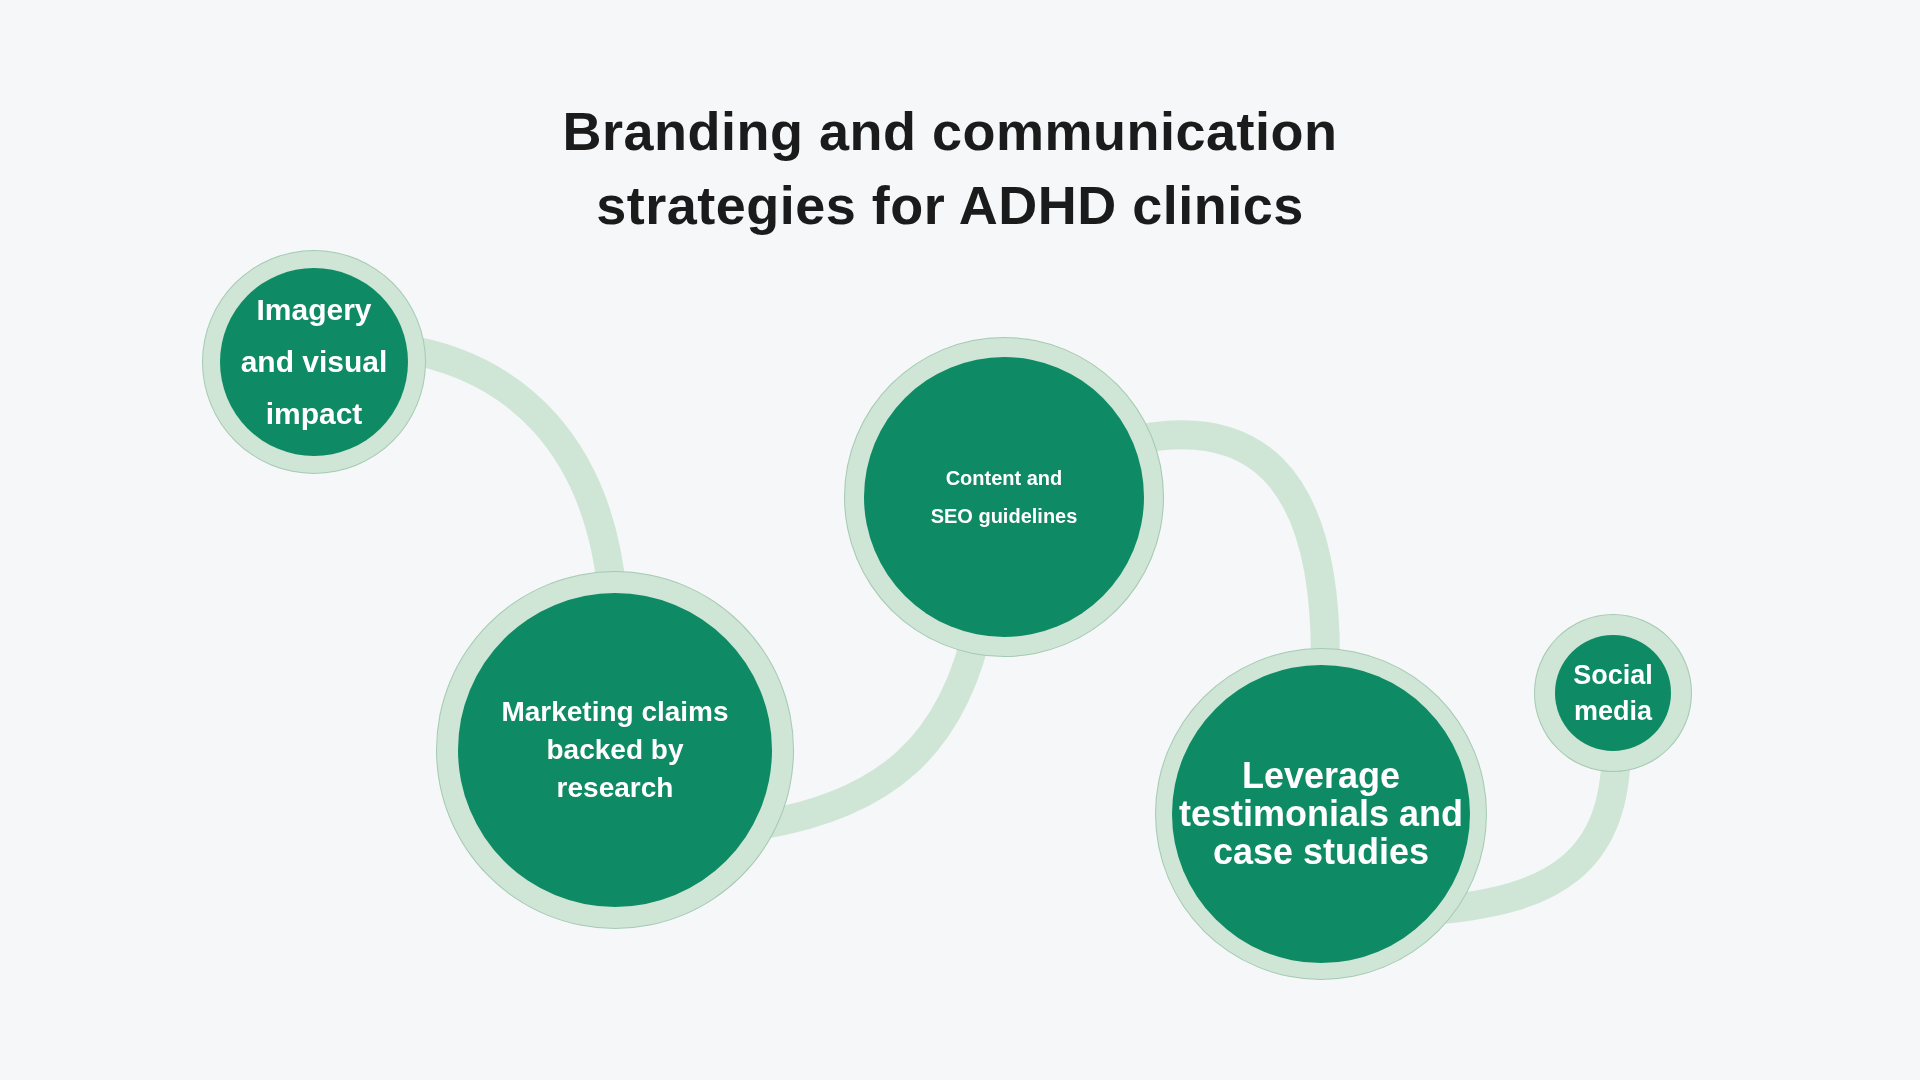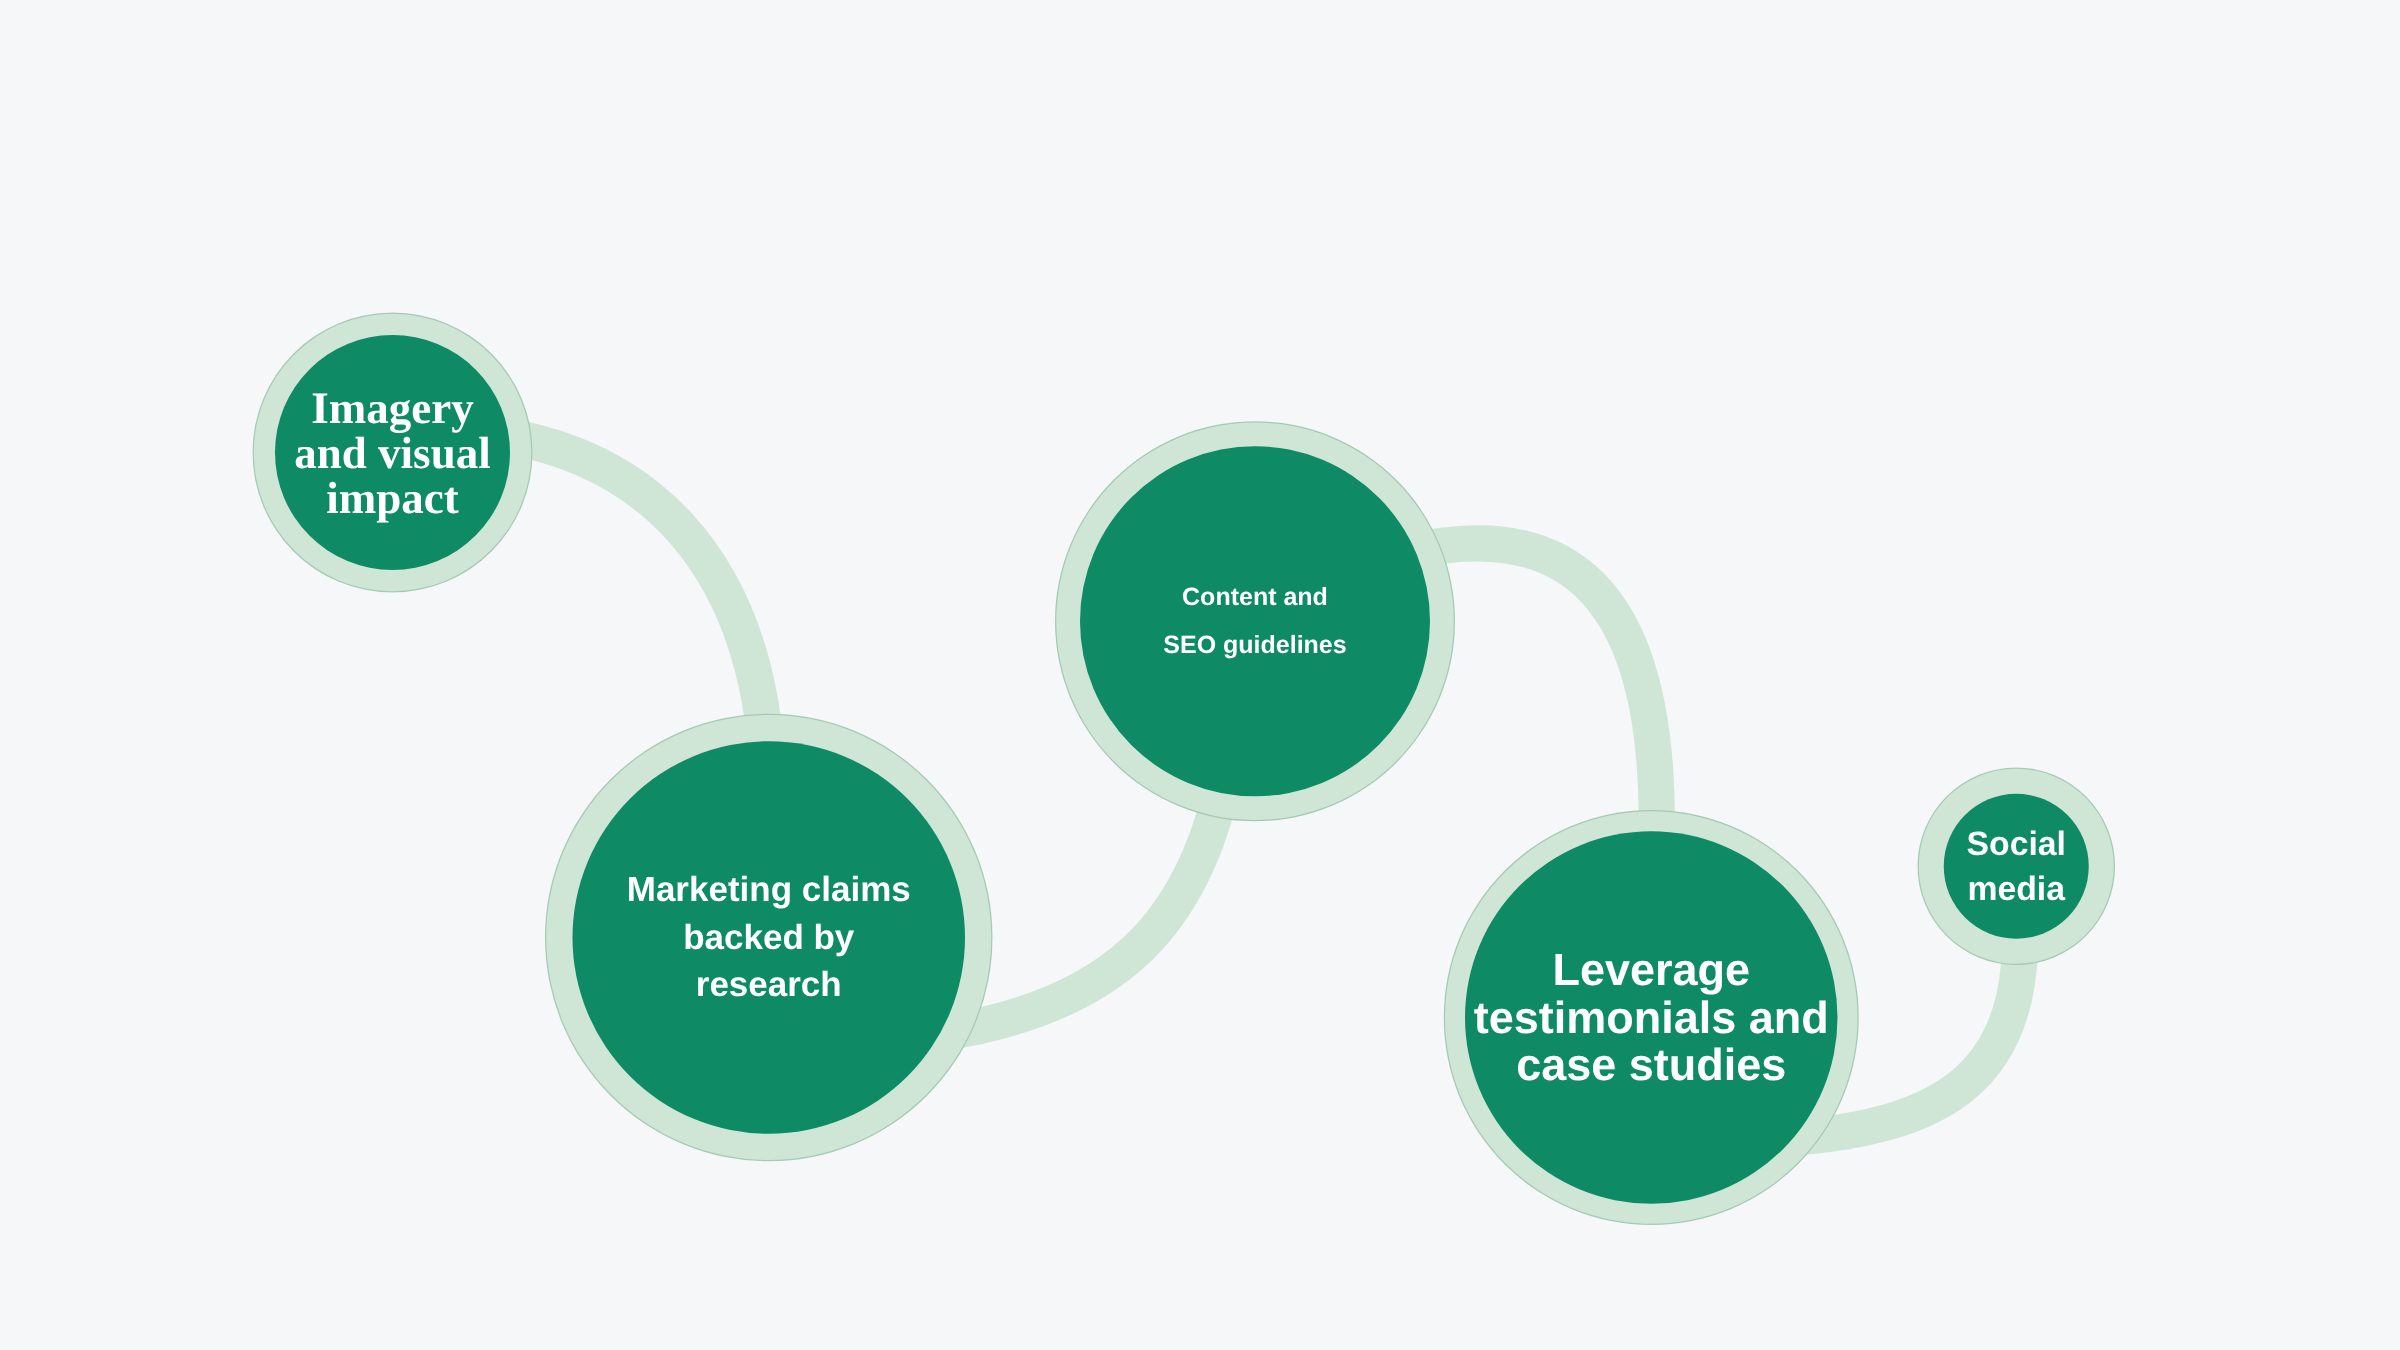--- a/index.html
+++ b/index.html
@@ -62,35 +62,39 @@
     justify-content: center;
   }
   .node-label {
     color: var(--node-text);
     font-weight: 700;
     text-align: center;
     white-space: pre-line;
   }
   
   #node-imagery   { left: 202px;  top: 250px; width: 224px; height: 224px; padding: 17px; }
-  #node-imagery   .node-label { font-size: 36px; line-height: 36px; font-family: Liberation Serif, serif; }
+  #node-imagery   .node-label { font-size: 30px; line-height: 52px; }
   #node-marketing { left: 436px;  top: 571px; width: 358px; height: 358px; padding: 21px; }
   #node-marketing .node-label { font-size: 28px; line-height: 38px; }
   #node-content   { left: 844px;  top: 337px; width: 320px; height: 320px; padding: 19px; }
   #node-content   .node-label { font-size: 20px; line-height: 38px; }
   #node-leverage  { left: 1155px; top: 648px; width: 332px; height: 332px; padding: 16px; }
   #node-leverage  .node-label { font-size: 36px; line-height: 38px; }
   #node-social    { left: 1534px; top: 614px; width: 158px; height: 158px; padding: 20px; }
   #node-social    .node-label { font-size: 27px; line-height: 36px; }
 </style>
 </head>
 <body>
 
 <div class="stage">
 
+  <div class="title">
+    <span>Branding and communication</span>
+    <span>strategies for ADHD clinics</span>
+  </div>
 
   <svg class="connectors" viewBox="0 0 1920 1080" xmlns="http://www.w3.org/2000/svg" aria-hidden="true">
     <path d="M 400 348 C 515 366, 600 445, 613 600"></path>
     <path d="M 755 826 C 885 806, 955 745, 980 618"></path>
     <path d="M 1120 443 C 1245 412, 1332 462, 1325 680"></path>
     <path d="M 1438 910 C 1548 900, 1620 866, 1616 740"></path>
   </svg>
 
   <div class="node" id="node-imagery">
     <div class="node-core">

